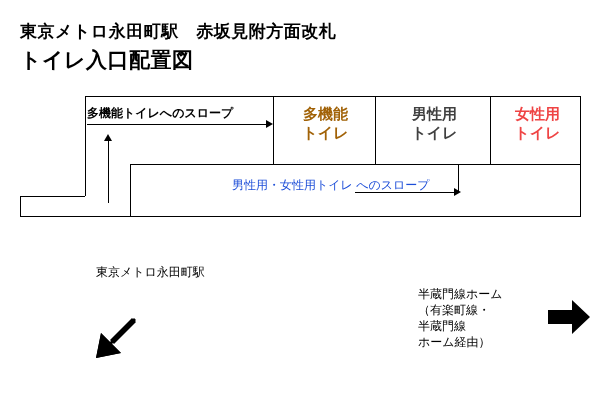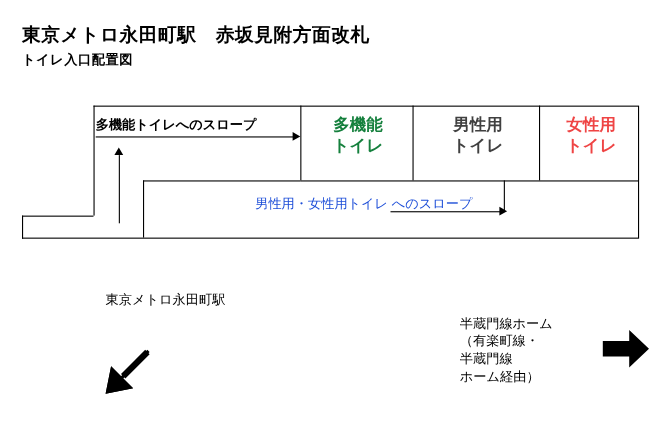--- a/index.html
+++ b/index.html
@@ -24,42 +24,42 @@
   
   #title-line1 {
     left: 20px; top: 20px;
     font-size: 17px;
     font-weight: bold;
     letter-spacing: 0.5px;
     white-space: nowrap;
   }
   #title-line2 {
     left: 20px; top: 46px;
-    font-size: 12px;
+    font-size: 21px;
     font-weight: bold;
     letter-spacing: 0.5px;
     white-space: nowrap;
   }
 
   
   .line {
     background: #000000;
   }
   .hline { height: 1px; }
   .vline { width: 1px; }
 
   
   .room-label {
     font-size: 15px;
     font-weight: bold;
     line-height: 19px;
     text-align: center;
     white-space: nowrap;
   }
-  .room-label.multi { color: #15803d; }
+  .room-label.multi { color: #a16207; }
   .room-label.male { color: #404040; }
   .room-label.female { color: #ef4444; }
 
   .slope-label {
     font-size: 12px;
     font-weight: bold;
     white-space: nowrap;
     line-height: 15px;
   }
   .slope-label-2 {

